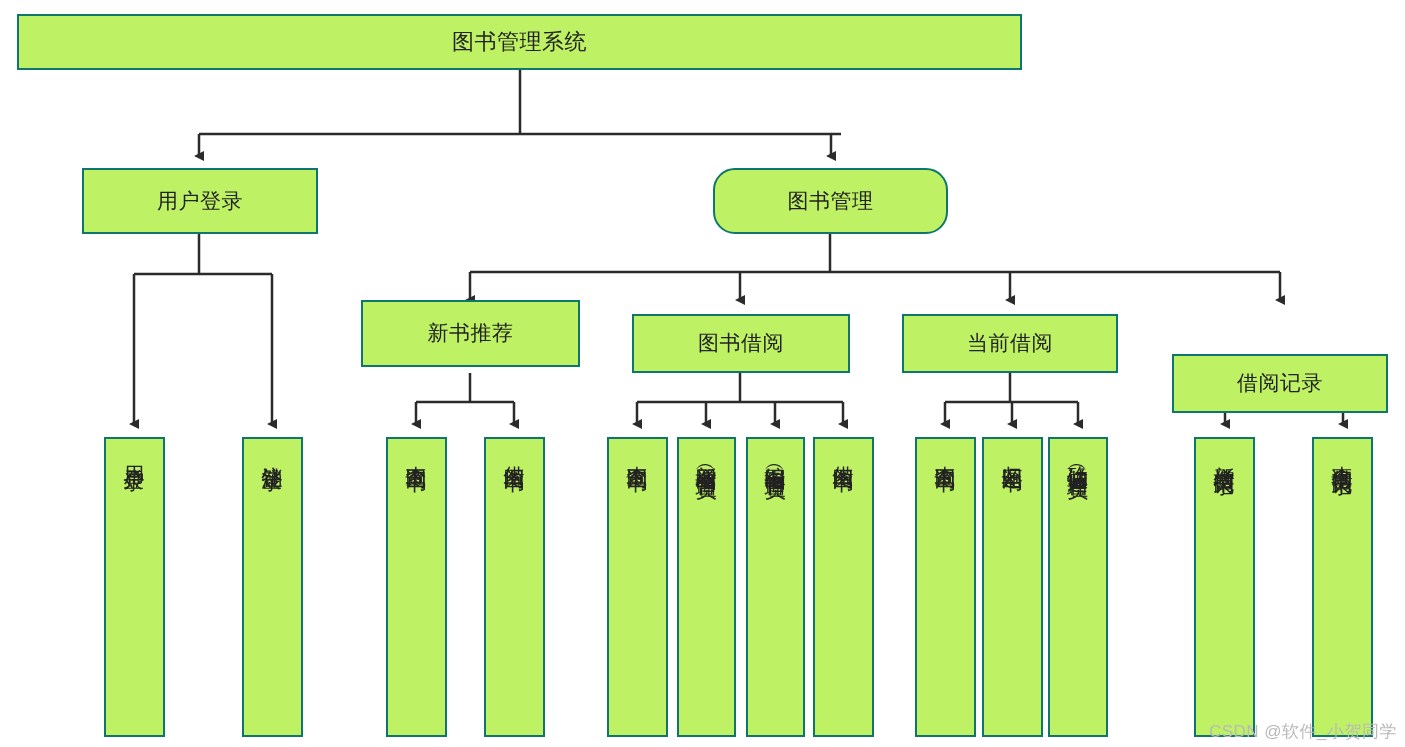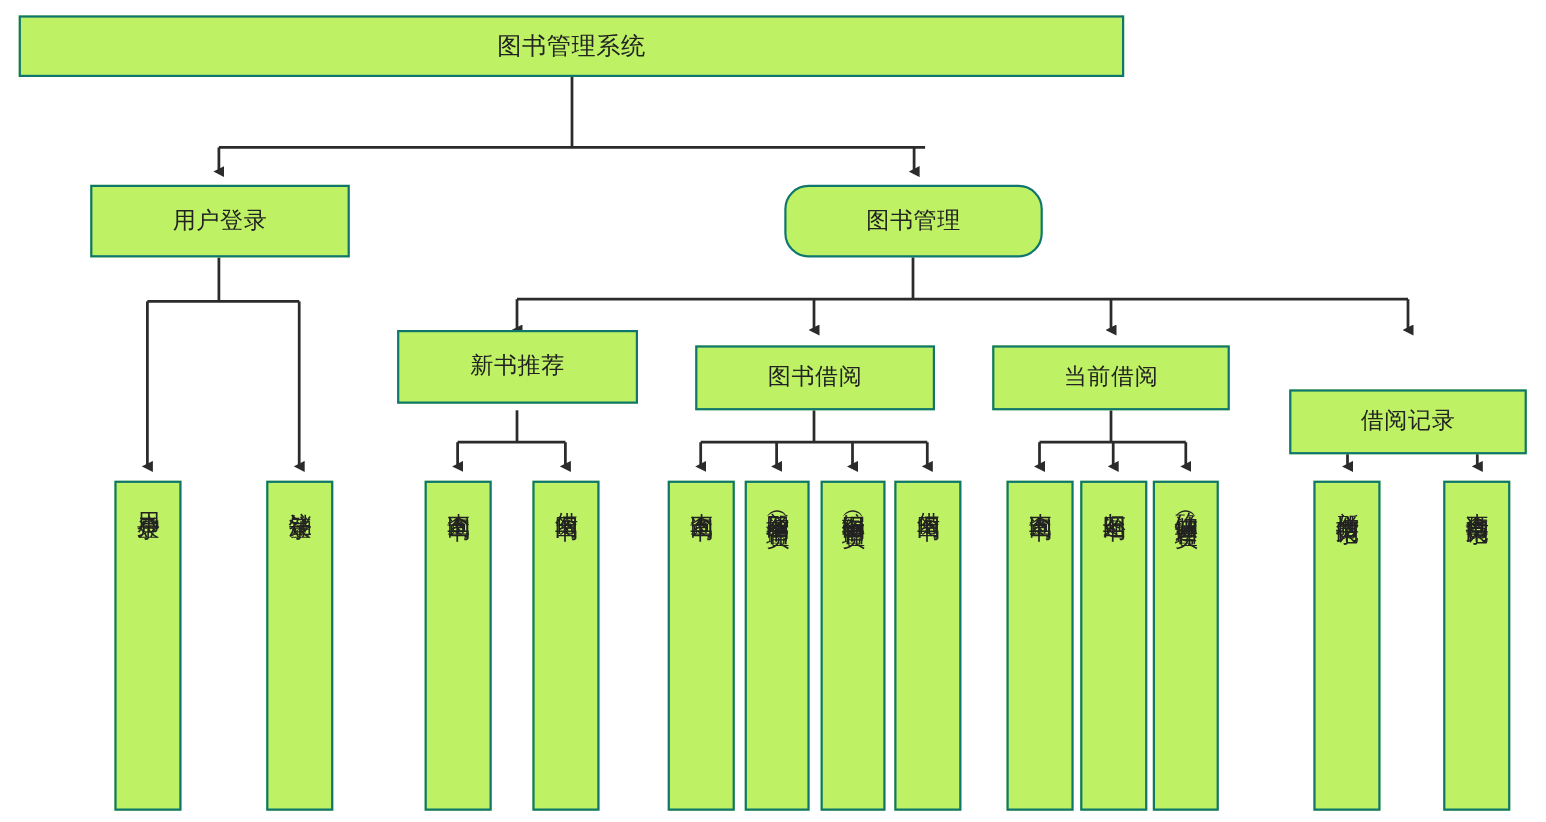--- a/index.html
+++ b/index.html
@@ -188,14 +188,15 @@
     <span class="node-label">确认归还（管理员）</span>
   </div>
 
   <div class="node vertical" style="left:1194px; top:437px; width:61px; height:300px;">
     <span class="node-label">新增借阅记录</span>
   </div>
   <div class="node vertical" style="left:1312px; top:437px; width:61px; height:300px;">
     <span class="node-label">查询借阅记录</span>
   </div>
 
+  <div id="watermark">CSDN @软件_小贺同学</div>
 
 </div>
 
 </body></html>

